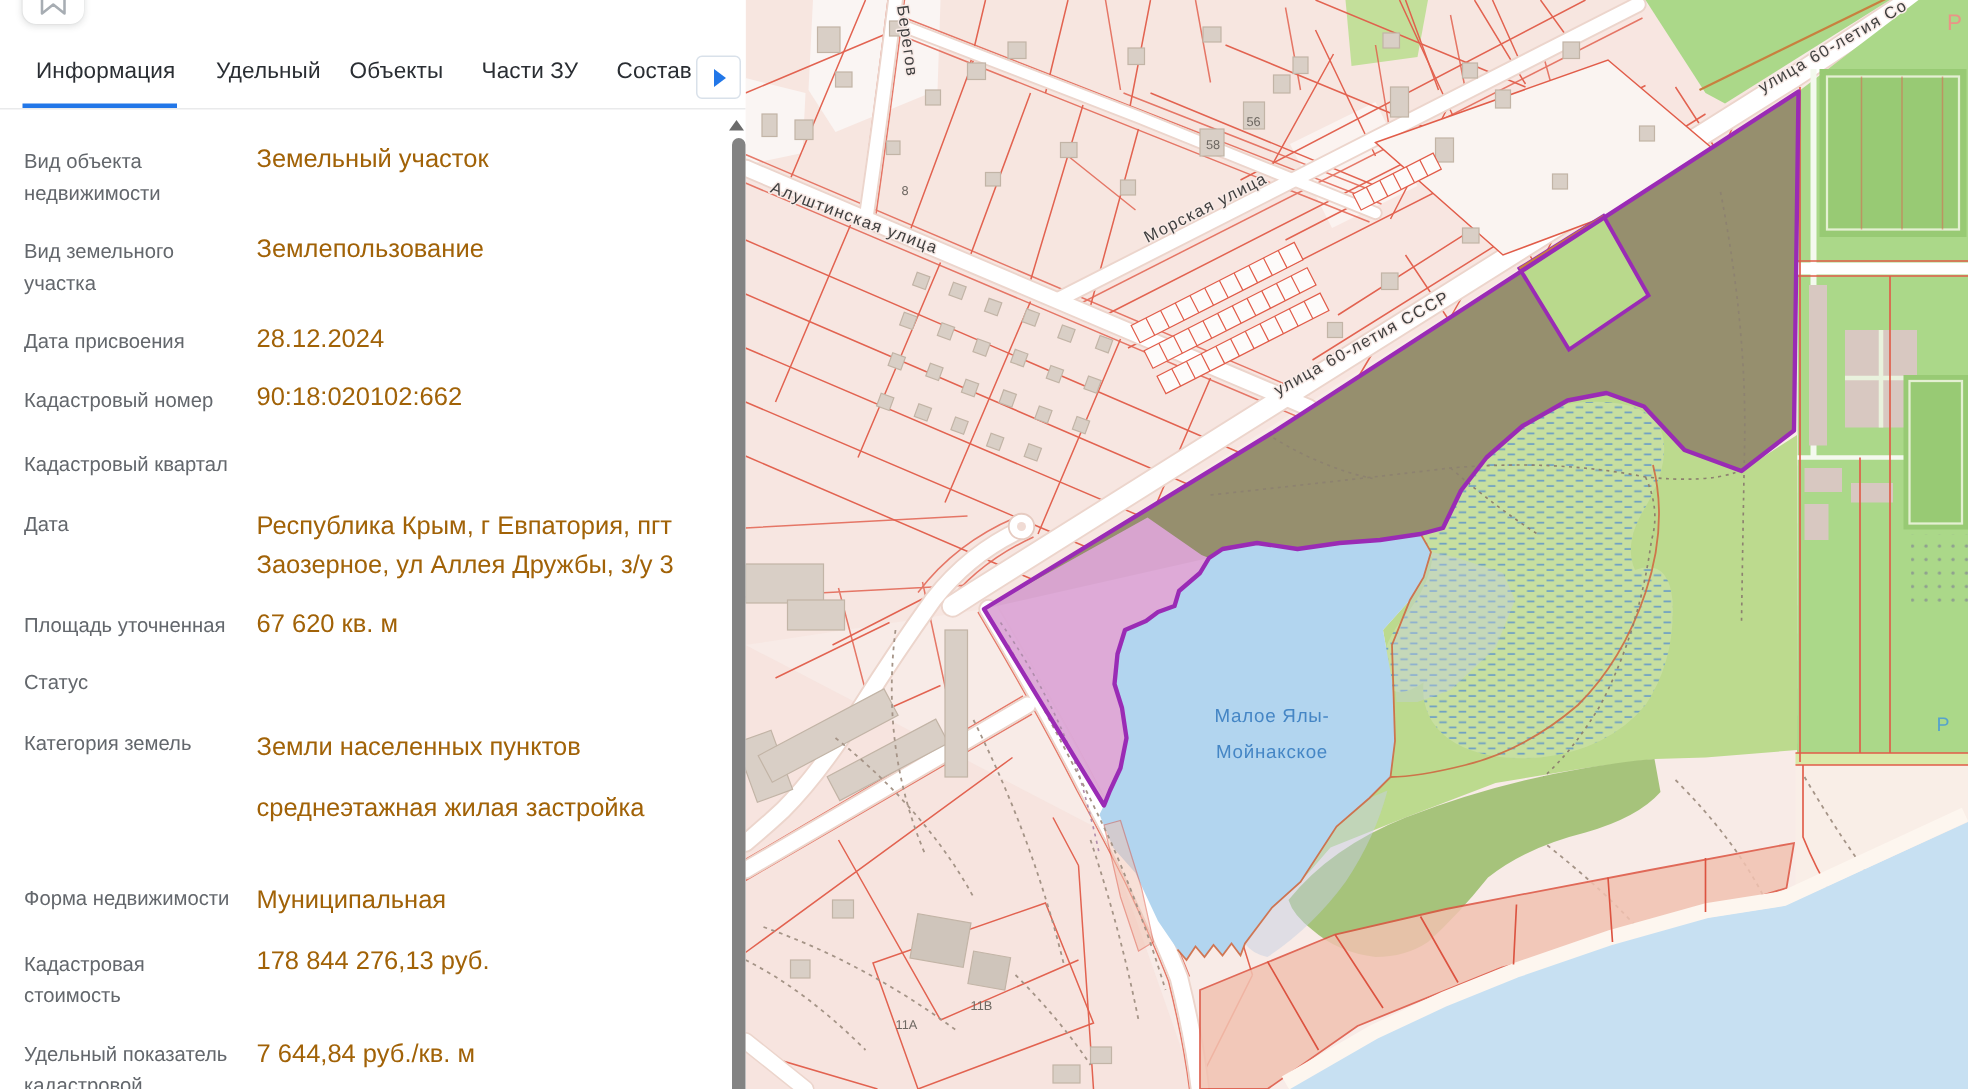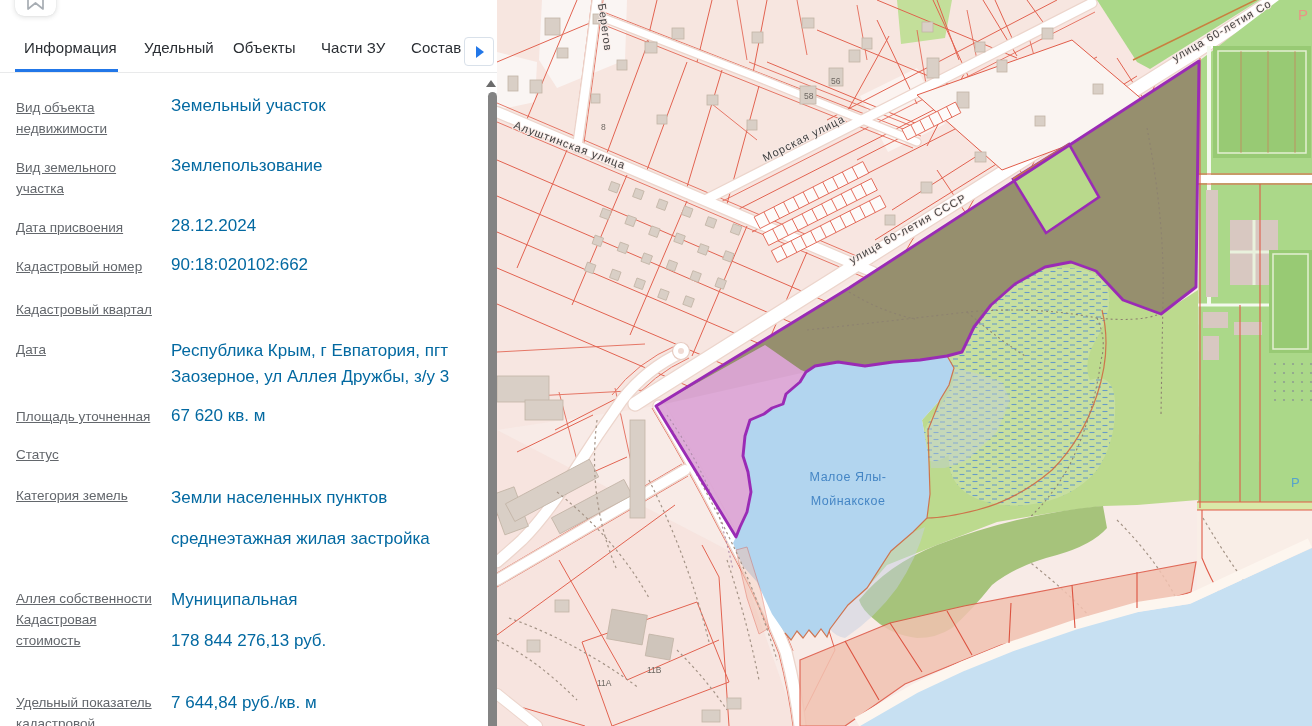--- a/index.html
+++ b/index.html
@@ -10,22 +10,22 @@
 #bmcard{position:absolute;left:15px;top:-26px;width:41px;height:42px;background:#fff;
   border-radius:9px;box-shadow:0 1px 5px rgba(60,64,67,.18),0 0 1px rgba(60,64,67,.12);}
 #bmcard svg{position:absolute;left:11px;top:13px;}
 .tab{position:absolute;top:39px;font-size:15px;color:#2a2e33;letter-spacing:.1px;}
 #underline{position:absolute;left:15px;top:69px;width:103px;height:3px;background:#2277e8;}
 #tabline{position:absolute;left:0;top:71.5px;width:497px;height:1px;background:#e9eaeb;}
 #arrowbtn{position:absolute;left:464px;top:37px;width:30px;height:29px;background:#fff;
   border:1px solid #d9e1ea;border-radius:4px;box-sizing:border-box;}
 #arrowbtn .tri{position:absolute;left:11px;top:8px;width:0;height:0;
   border-left:8px solid #2277e8;border-top:6px solid transparent;border-bottom:6px solid transparent;}
-.lbl{position:absolute;left:16px;width:142px;font-size:13.5px;line-height:21px;color:#63676c;text-decoration:underline;}
-.val{position:absolute;left:171px;width:300px;font-size:17px;line-height:25.5px;color:#0369a1;}
+.lbl{position:absolute;left:16px;width:142px;font-size:13.5px;line-height:21px;color:#63676c;}
+.val{position:absolute;left:171px;width:300px;font-size:17px;line-height:25.5px;color:#a16207;}
 #sb-up{position:absolute;left:486px;top:80px;width:0;height:0;
   border-bottom:7px solid #6b6b6b;border-left:5.5px solid transparent;border-right:5.5px solid transparent;}
 #sb-thumb{position:absolute;left:487.5px;top:92px;width:9px;height:640px;background:#838383;border-radius:5px 5px 0 0;}
 #mapwrap{position:absolute;left:497px;top:0;width:815px;height:726px;z-index:1;}
 </style>
 </head>
 <body>
 <div id="mapwrap">
 <svg width="815" height="726" viewBox="0 0 815 726">
 <defs>
@@ -306,21 +306,21 @@
   <div class="val" style="top:252px">90:18:020102:662</div>
   <div class="lbl" style="top:299px">Кадастровый квартал</div>
   <div class="lbl" style="top:339px">Дата</div>
   <div class="val" style="top:338px">Республика Крым, г Евпатория, пгт<br>Заозерное, ул Аллея Дружбы, з/у 3</div>
   <div class="lbl" style="top:406px">Площадь уточненная</div>
   <div class="val" style="top:403px">67 620 кв. м</div>
   <div class="lbl" style="top:444px">Статус</div>
   <div class="lbl" style="top:485px">Категория земель</div>
   <div class="val" style="top:485px">Земли населенных пунктов</div>
   <div class="val" style="top:526px">среднеэтажная жилая застройка</div>
-  <div class="lbl" style="top:588px">Аллея собственности</div>
+  <div class="lbl" style="top:588px">Форма недвижимости</div>
   <div class="val" style="top:587px">Муниципальная</div>
-  <div class="lbl" style="top:609px">Кадастровая стоимость</div>
+  <div class="lbl" style="top:632px">Кадастровая стоимость</div>
   <div class="val" style="top:628px">178 844 276,13 руб.</div>
   <div class="lbl" style="top:692px">Удельный показатель кадастровой</div>
   <div class="val" style="top:690px">7 644,84 руб./кв. м</div>
   <div id="sb-up"></div>
   <div id="sb-thumb"></div>
 </div>
 
 </body></html>

